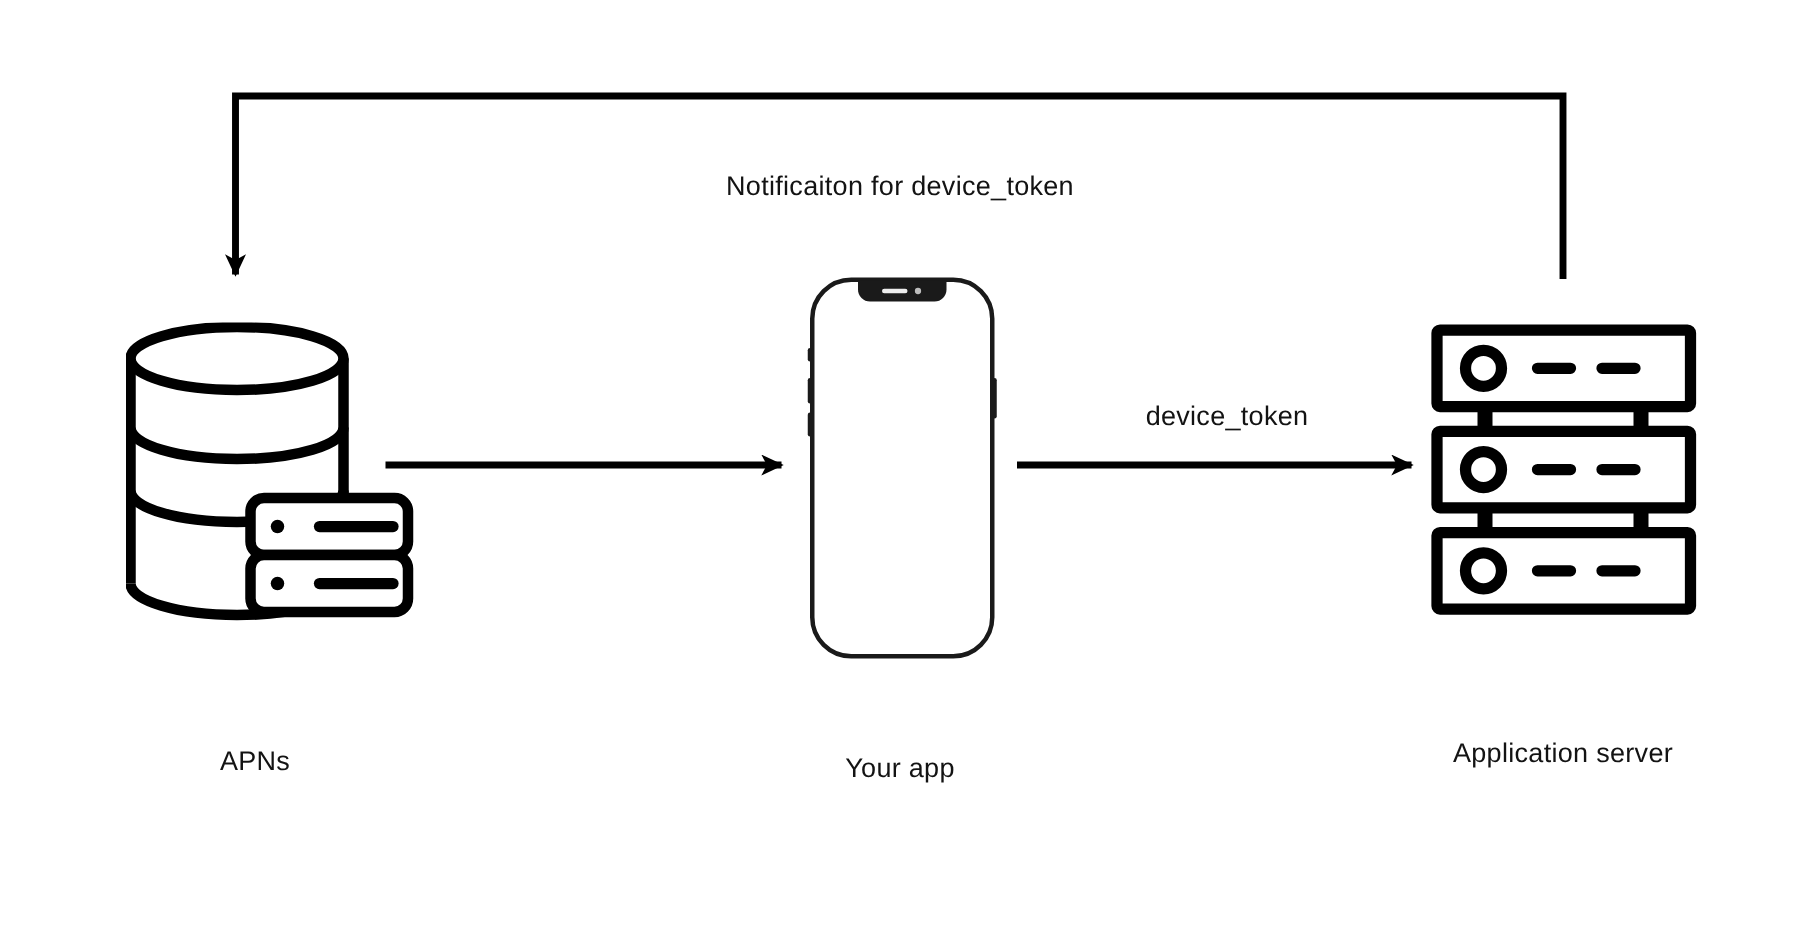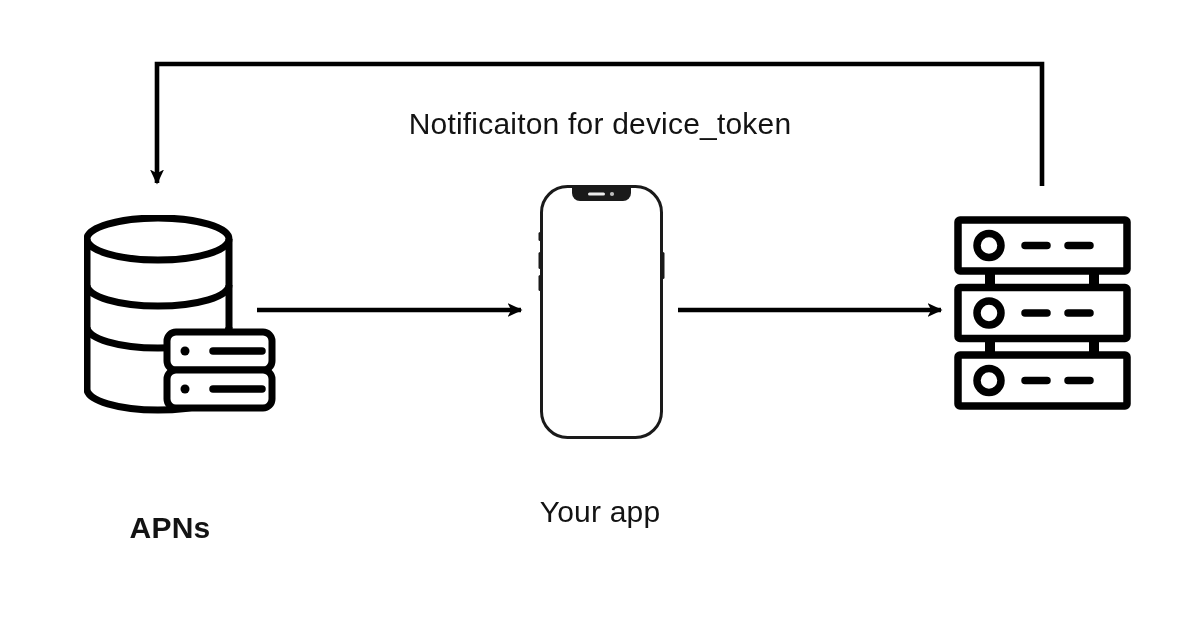--- a/index.html
+++ b/index.html
@@ -10,21 +10,21 @@
   }
   .canvas{
     position:relative;width:1200px;height:630px;background:#ffffff;
   }
   .abs{position:absolute;}
   .edge-label,.node-label{
     position:absolute;
     transform:translateX(-50%);
     white-space:nowrap;
     color:#131313;
-    font-size:30px;
+    font-size:18px;
     line-height:30px;
     letter-spacing:.2px;
   }
   svg{display:block;}
 </style>
 </head>
 <body>
 
 <div class="canvas">
 
@@ -36,20 +36,21 @@
     </defs>
 
     <path d="M257,310 L521,310" stroke="#000000" stroke-width="4.6" fill="none" marker-end="url(#ah)"></path>
 
     <path d="M678,310 L941,310" stroke="#000000" stroke-width="4.6" fill="none" marker-end="url(#ah)"></path>
 
     <path d="M1042,186 L1042,64 L157,64 L157,183" stroke="#000000" stroke-width="4.6" fill="none" stroke-linejoin="miter" marker-end="url(#ah)"></path>
   </svg>
 
   <div class="edge-label" style="left:600px;top:109px;">Notificaiton for device_token</div>
+  <div class="edge-label" style="left:818px;top:262px;">device_token</div>
 
   <svg class="abs" style="left:84px;top:215px;" width="196" height="200" viewBox="0 0 196 200">
 
     <ellipse cx="74" cy="24" rx="71" ry="21" fill="#ffffff" stroke="#000000" stroke-width="7"></ellipse>
     <path d="M3,24 L3,174" stroke="#000000" stroke-width="7" fill="none"></path>
     <path d="M145,24 L145,120" stroke="#000000" stroke-width="7" fill="none"></path>
     <path d="M3,70 A71,21 0 0 0 145,70" stroke="#000000" stroke-width="7" fill="none"></path>
     <path d="M3,112 A71,21 0 0 0 145,112" stroke="#000000" stroke-width="7" fill="none"></path>
     <path d="M3,174 A71,21 0 0 0 145,174" stroke="#000000" stroke-width="7" fill="none"></path>
 
@@ -88,16 +89,17 @@
 
     <circle cx="35" cy="29.5" r="12" fill="none" stroke="#000000" stroke-width="7.5"></circle>
     <circle cx="35" cy="97" r="12" fill="none" stroke="#000000" stroke-width="7.5"></circle>
     <circle cx="35" cy="164.5" r="12" fill="none" stroke="#000000" stroke-width="7.5"></circle>
 
     <path d="M71,29.5 L93,29.5 M114,29.5 L136,29.5" stroke="#000000" stroke-width="7.5" stroke-linecap="round"></path>
     <path d="M71,97 L93,97 M114,97 L136,97" stroke="#000000" stroke-width="7.5" stroke-linecap="round"></path>
     <path d="M71,164.5 L93,164.5 M114,164.5 L136,164.5" stroke="#000000" stroke-width="7.5" stroke-linecap="round"></path>
   </svg>
 
-  <div class="node-label" style="left:170px;top:513px;font-weight:bold;">APNs</div>
+  <div class="node-label" style="left:170px;top:492px;">APNs</div>
   <div class="node-label" style="left:600px;top:497px;">Your app</div>
+  <div class="node-label" style="left:1042px;top:487px;">Application server</div>
 
 </div>
 
 </body></html>

